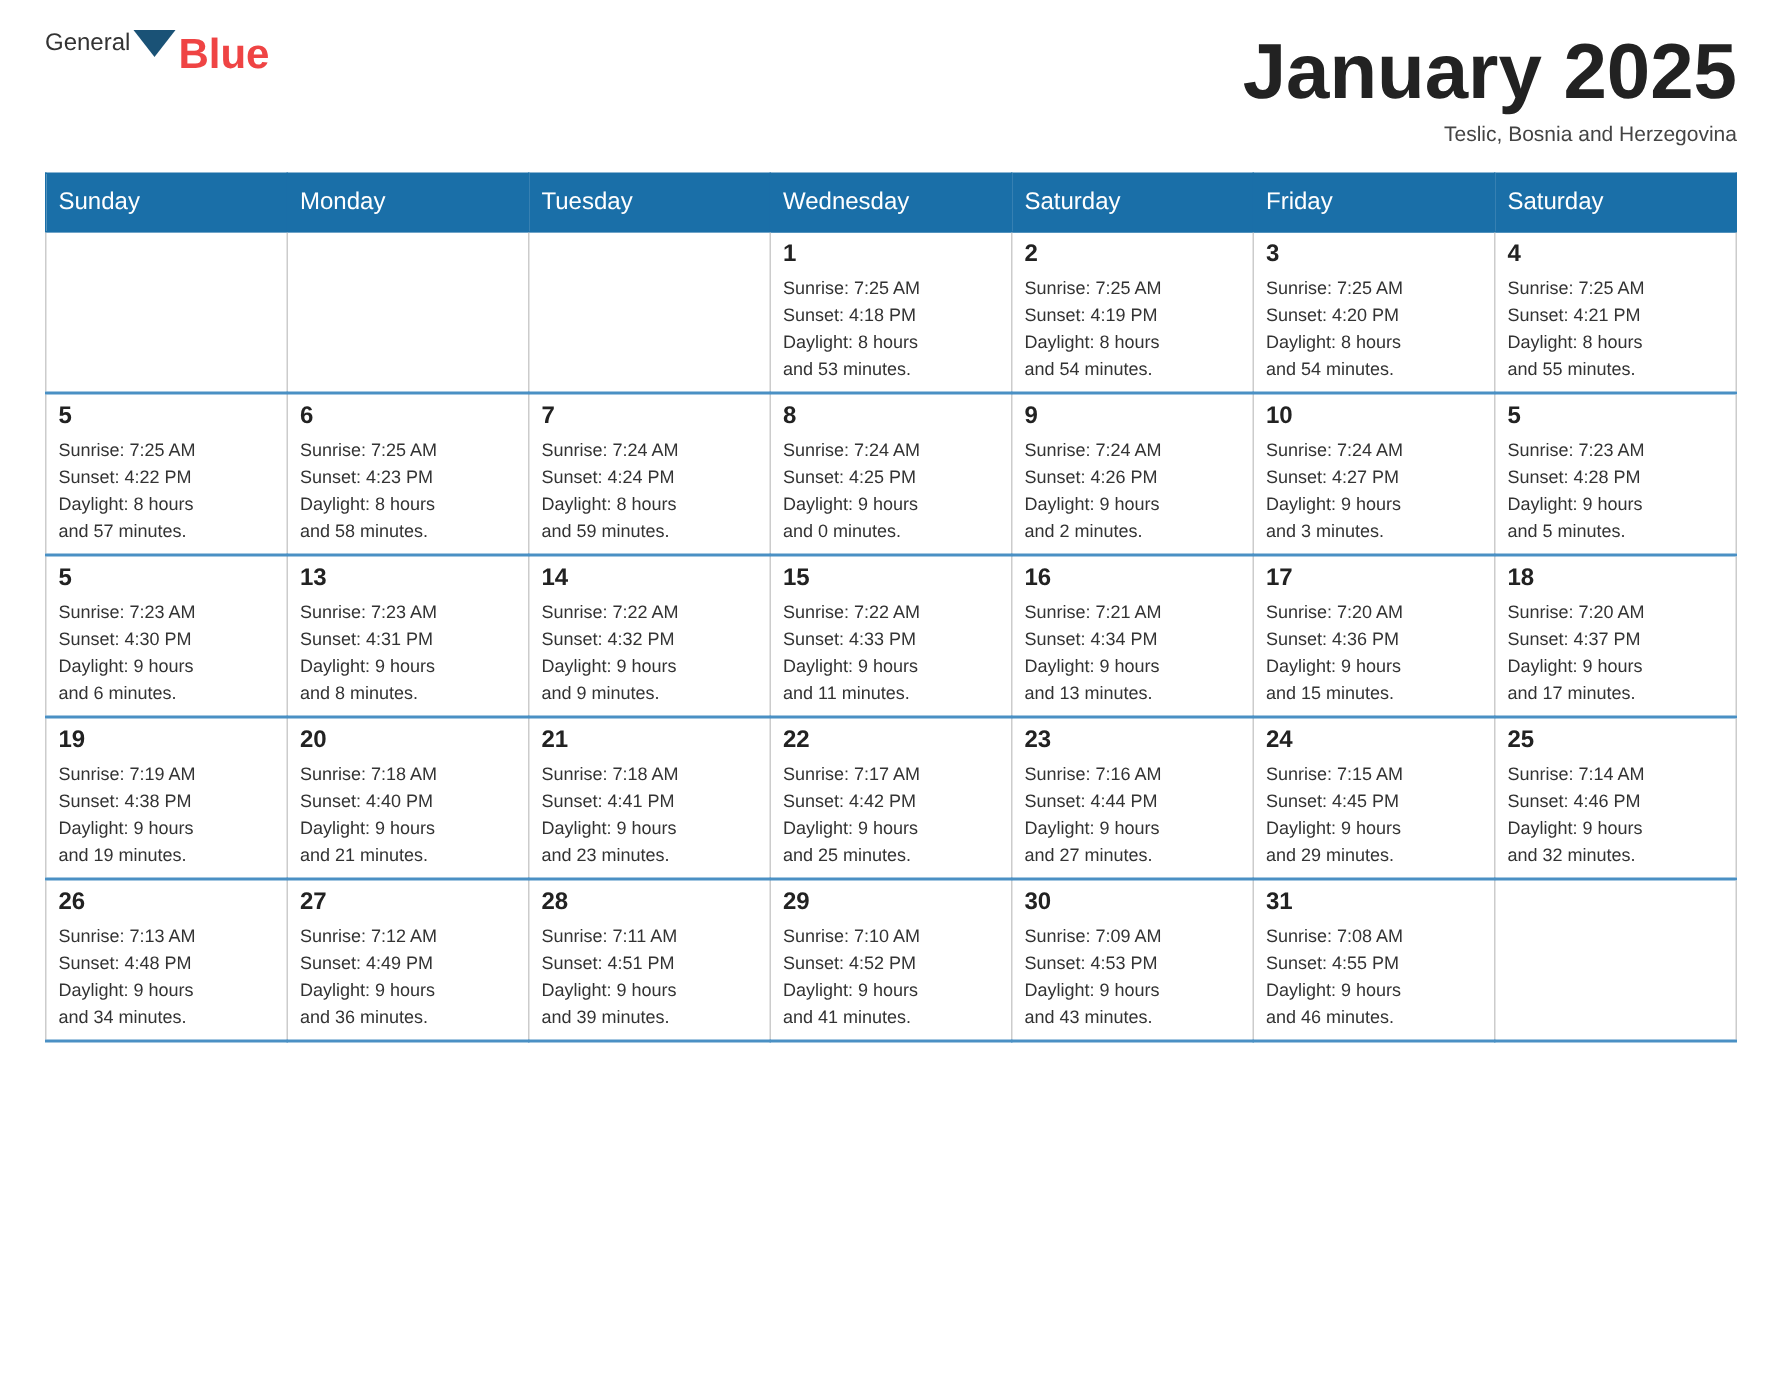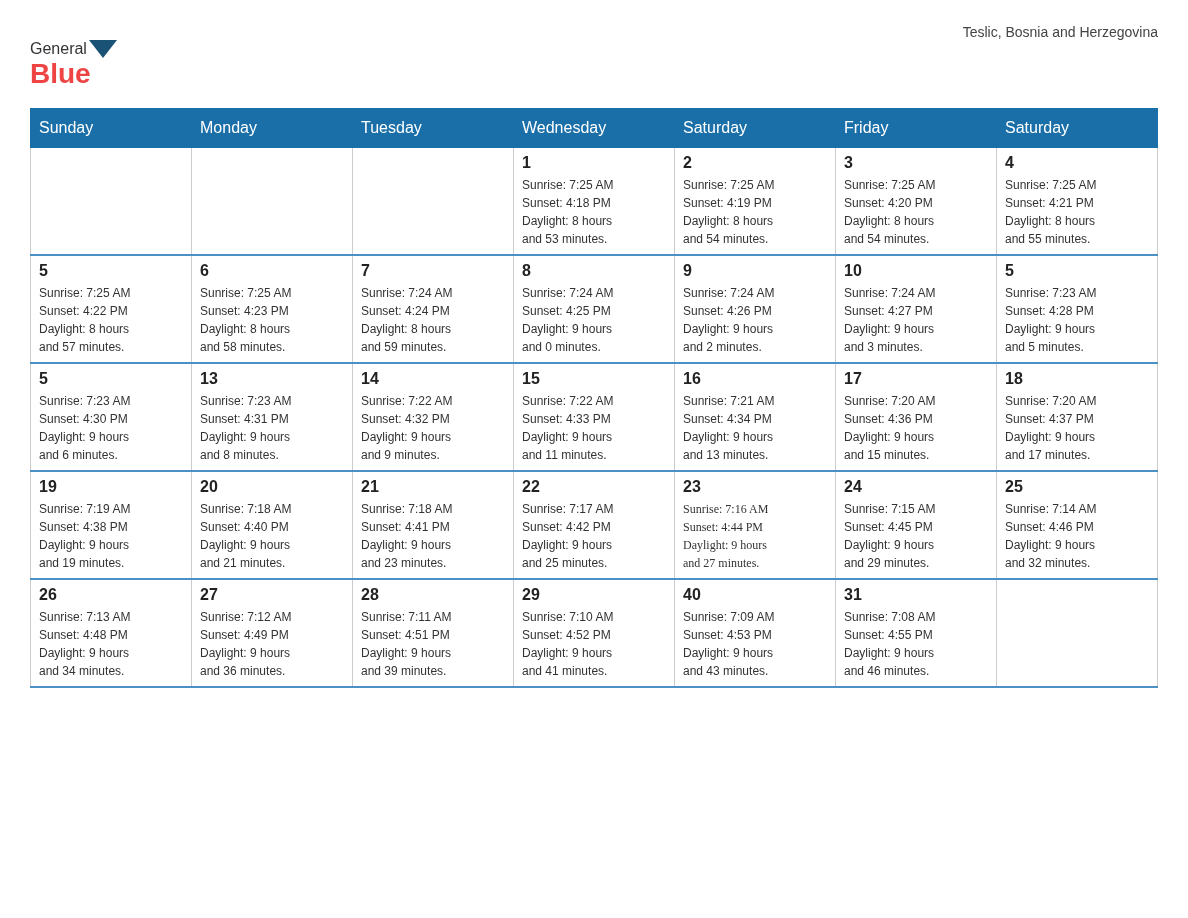--- a/index.html
+++ b/index.html
@@ -11,23 +11,22 @@
       min-height: 918px;
     }
     .header {
       display: flex;
       justify-content: space-between;
       align-items: flex-start;
       margin-bottom: 10px;
     }
     .logo {
       display: flex;
-      flex-direction: column;
+      flex-direction: row;
       align-items: flex-start;
-      margin-top: 20px;
     }
     .logo-general { color: #333; }
     .logo-arrow {
       width: 0;
       height: 0;
       border-left: 14px solid transparent;
       border-right: 14px solid transparent;
       border-top: 18px solid #1a5276;
       margin: 0 2px;
       display: inline-block;
@@ -102,20 +101,21 @@
 
 <div class="header">
   <div class="logo">
     <div class="logo-line">
       <span class="logo-general">General</span>
       <span class="logo-arrow"></span>
     </div>
     <span class="logo-blue">Blue</span>
   </div>
   <div class="title-area">
+    <div class="page-title">January 2025</div>
     <div class="subtitle">Teslic, Bosnia and Herzegovina</div>
   </div>
 </div>
 
 <table>
   <thead>
     <tr>
     <th>Sunday</th>
         <th>Monday</th>
         <th>Tuesday</th>
@@ -285,21 +285,21 @@
         </td>
         <td>
           <span class="day-num">22</span>
           <div class="day-info" style="white-space: pre-line;">Sunrise: 7:17 AM
 Sunset: 4:42 PM
 Daylight: 9 hours
 and 25 minutes.</div>
         </td>
         <td>
           <span class="day-num">23</span>
-          <div class="day-info" style="white-space: pre-line; font-family: Liberation Serif, serif;">Sunrise: 7:16 AM
+          <div class="day-info" style="white-space: pre-line;">Sunrise: 7:16 AM
 Sunset: 4:44 PM
 Daylight: 9 hours
 and 27 minutes.</div>
         </td>
         <td>
           <span class="day-num">24</span>
           <div class="day-info" style="white-space: pre-line;">Sunrise: 7:15 AM
 Sunset: 4:45 PM
 Daylight: 9 hours
 and 29 minutes.</div>
@@ -335,21 +335,21 @@
 and 39 minutes.</div>
         </td>
         <td>
           <span class="day-num">29</span>
           <div class="day-info" style="white-space: pre-line;">Sunrise: 7:10 AM
 Sunset: 4:52 PM
 Daylight: 9 hours
 and 41 minutes.</div>
         </td>
         <td>
-          <span class="day-num">40</span>
+          <span class="day-num">30</span>
           <div class="day-info" style="white-space: pre-line;">Sunrise: 7:09 AM
 Sunset: 4:53 PM
 Daylight: 9 hours
 and 43 minutes.</div>
         </td>
         <td>
           <span class="day-num">31</span>
           <div class="day-info" style="white-space: pre-line;">Sunrise: 7:08 AM
 Sunset: 4:55 PM
 Daylight: 9 hours

